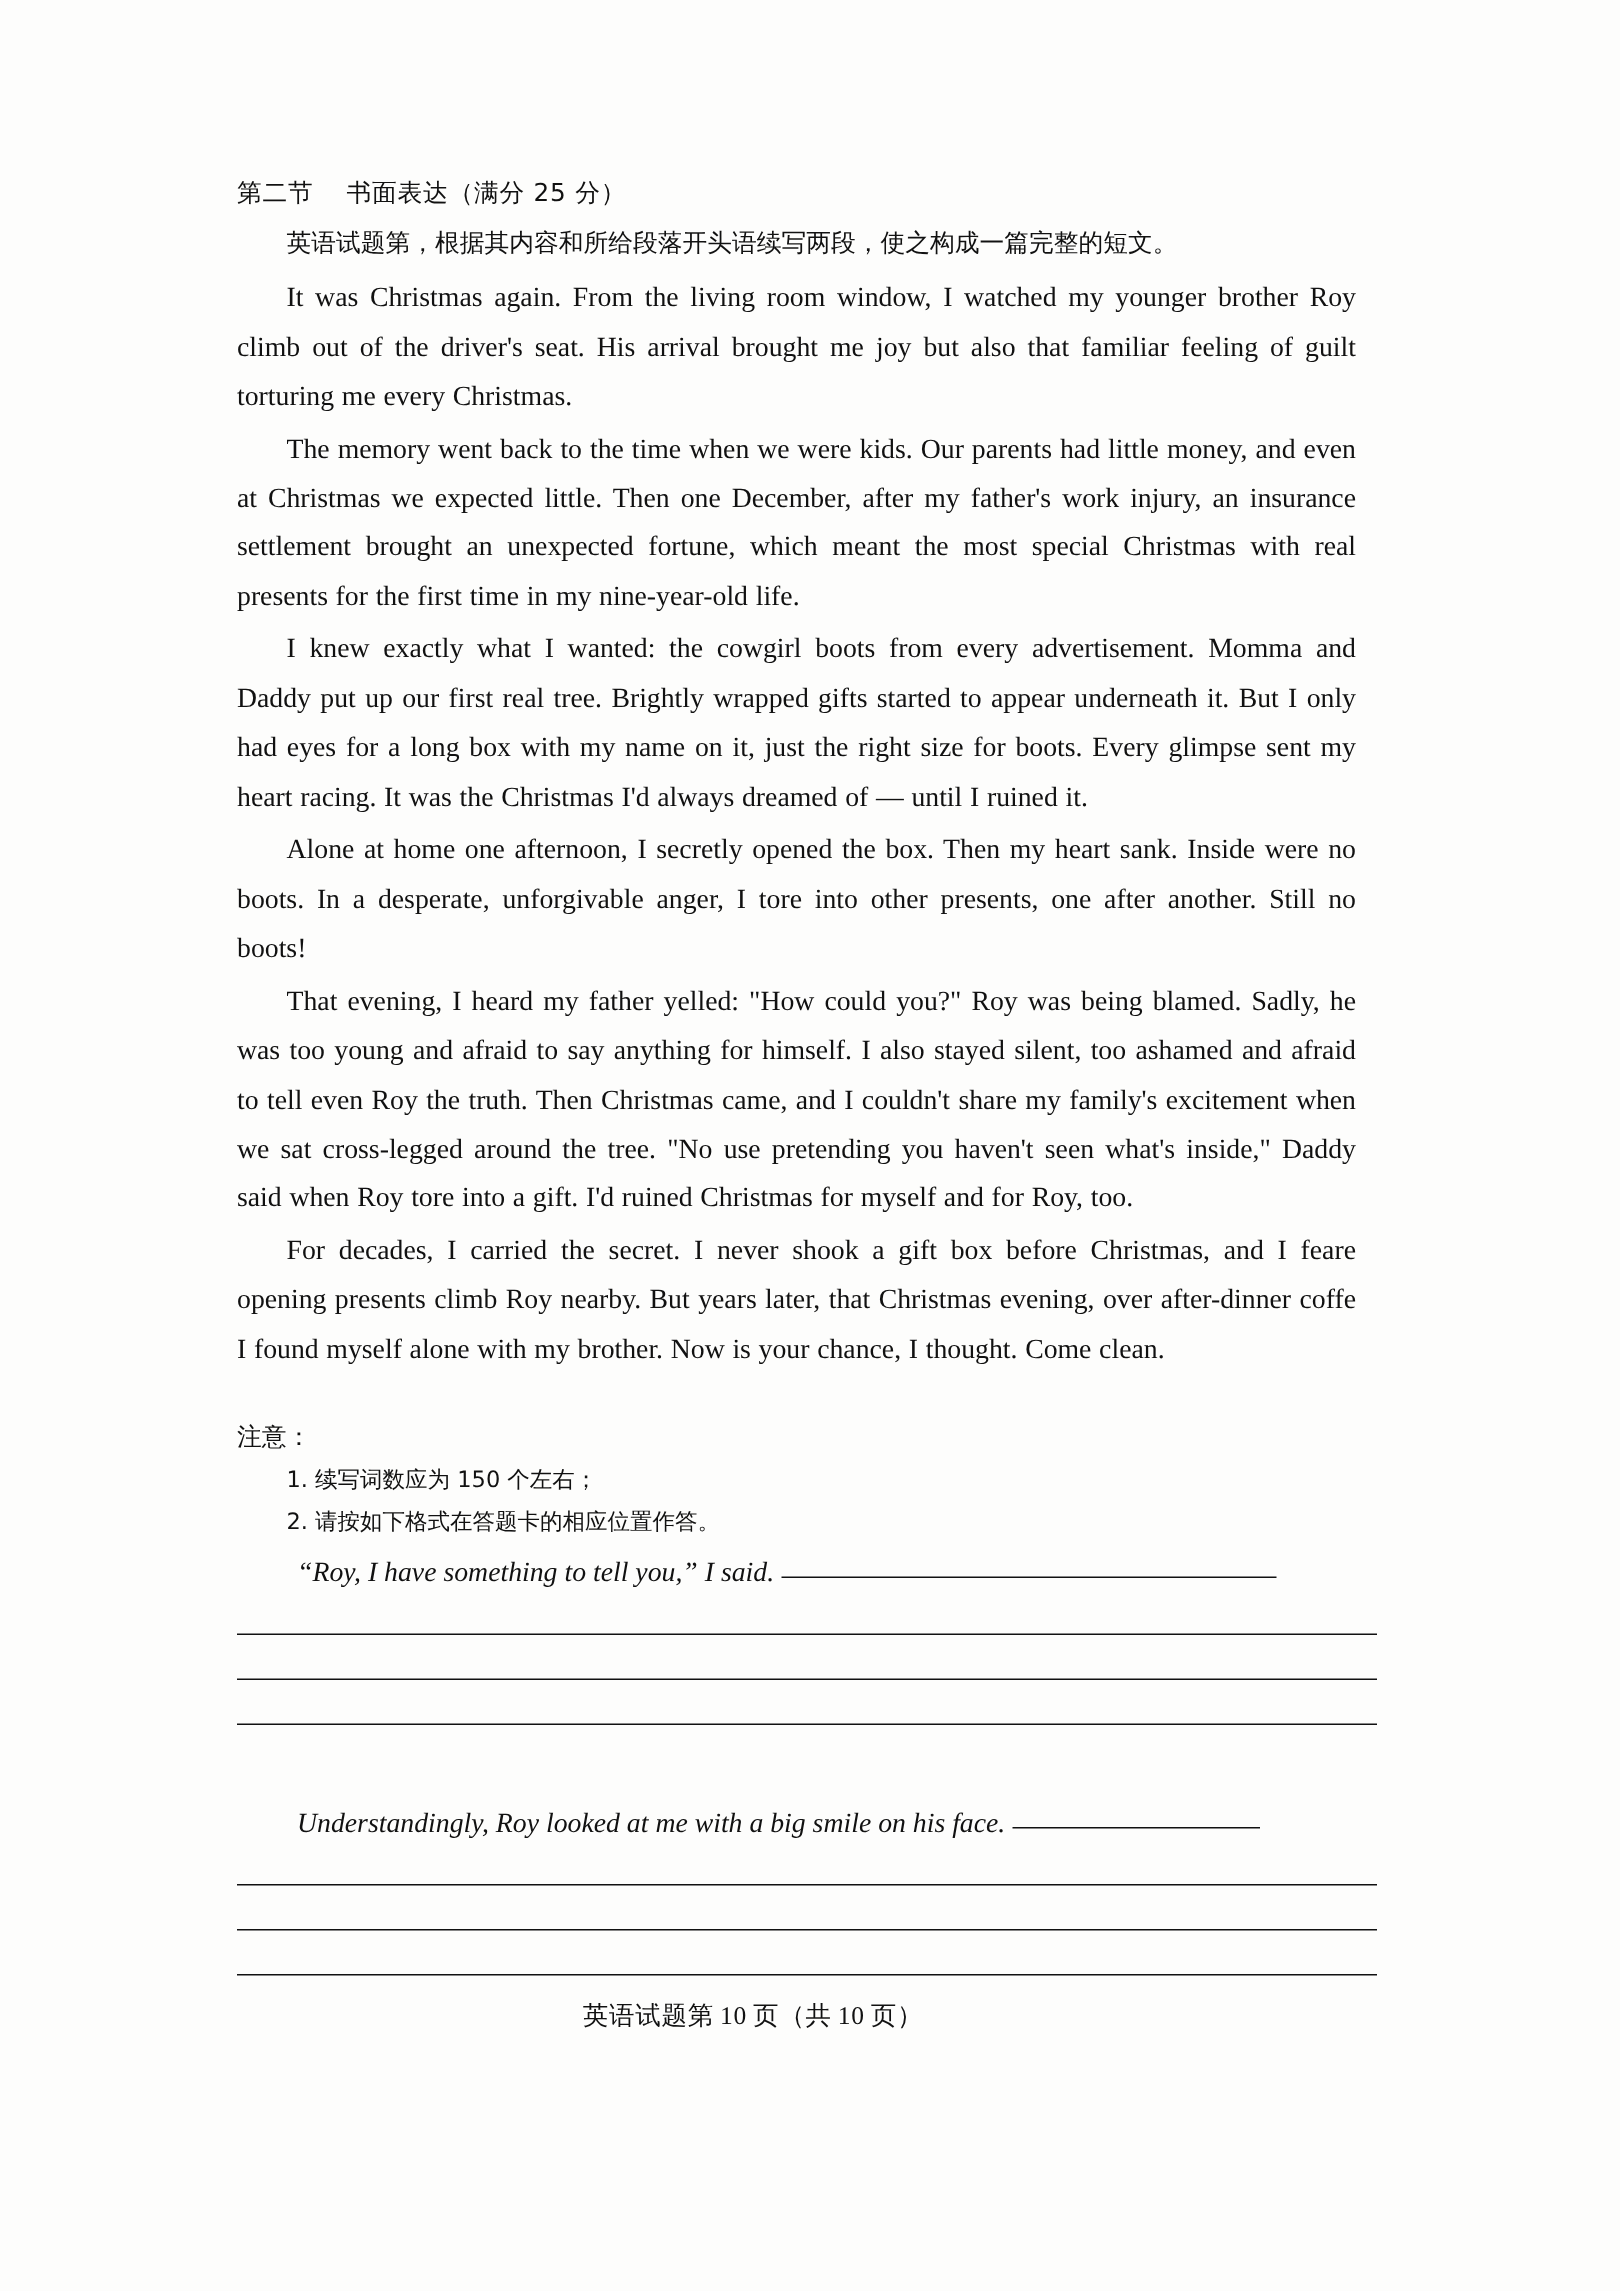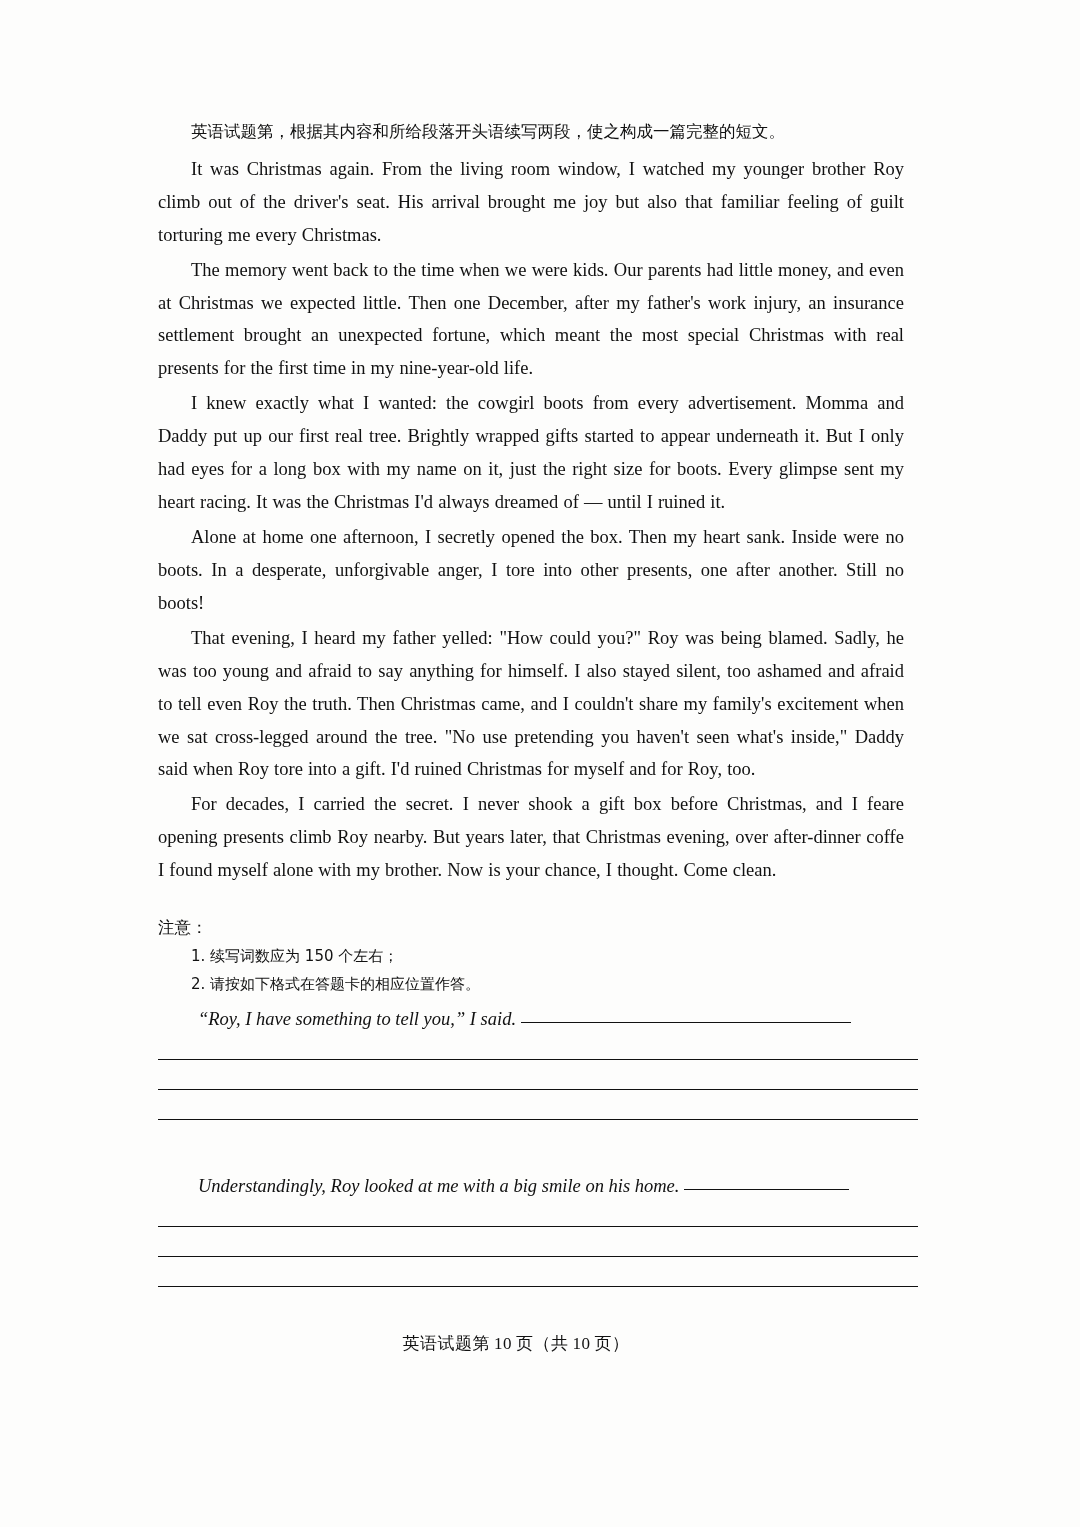--- a/index.html
+++ b/index.html
@@ -92,34 +92,36 @@
   .block-gap { height: 46px; }
   .footer {
     position: absolute;
     left: 0;
     top: 1332px;
     width: 1004px;
     text-align: center;
     font-family: "DejaVu Sans", sans-serif;
     font-size: 17px;
     letter-spacing: 0.5px;
-    margin-left: 14px;
   }
   .footer .num {
     font-family: "Liberation Serif", serif;
     padding: 0 4px;
   }
 </style>
 </head>
 <body>
 
 <div class="page">
 
   <div class="content">
 
+    <div class="section-head cn">
+      <span>第二节</span><span class="gap"></span><span>书面表达</span><span>（满分 25 分）</span>
+    </div>
 
     <div class="instruction">英语试题第，根据其内容和所给段落开头语续写两段，使之构成一篇完整的短文。</div>
 
     <p class="para">It was Christmas again. From the living room window, I watched my younger brother Roy climb out of the driver's seat. His arrival brought me joy but also that familiar feeling of guilt torturing me every Christmas.</p>
     <p class="para">The memory went back to the time when we were kids. Our parents had little money, and even at Christmas we expected little. Then one December, after my father's work injury, an insurance settlement brought an unexpected fortune, which meant the most special Christmas with real presents for the first time in my nine-year-old life.</p>
     <p class="para">I knew exactly what I wanted: the cowgirl boots from every advertisement. Momma and Daddy put up our first real tree. Brightly wrapped gifts started to appear underneath it. But I only had eyes for a long box with my name on it, just the right size for boots. Every glimpse sent my heart racing. It was the Christmas I'd always dreamed of — until I ruined it.</p>
     <p class="para">Alone at home one afternoon, I secretly opened the box. Then my heart sank. Inside were no boots. In a desperate, unforgivable anger, I tore into other presents, one after another. Still no boots!</p>
     <p class="para">That evening, I heard my father yelled: "How could you?" Roy was being blamed. Sadly, he was too young and afraid to say anything for himself. I also stayed silent, too ashamed and afraid to tell even Roy the truth. Then Christmas came, and I couldn't share my family's excitement when we sat cross-legged around the tree. "No use pretending you haven't seen what's inside," Daddy said when Roy tore into a gift. I'd ruined Christmas for myself and for Roy, too.</p>
     <p class="para">For decades, I carried the secret. I never shook a gift box before Christmas, and I feare opening presents climb Roy nearby. But years later, that Christmas evening, over after-dinner coffe I found myself alone with my brother. Now is your chance, I thought. Come clean.</p>
 
@@ -140,21 +142,21 @@
         </div>
       <div class="wline-wrap">
           <div class="wline"></div>
         </div>
     </div>
 
     <div class="block-gap"></div>
 
     <div class="writing-block">
       <div class="lead">
-        <span>Understandingly, Roy looked at me with a big smile on his home.</span>
+        <span>Understandingly, Roy looked at me with a big smile on his face.</span>
         <span class="rule" style="width:165px;"></span>
       </div>
       <div class="wline-wrap">
           <div class="wline"></div>
         </div>
       <div class="wline-wrap">
           <div class="wline"></div>
         </div>
       <div class="wline-wrap">
           <div class="wline"></div>

